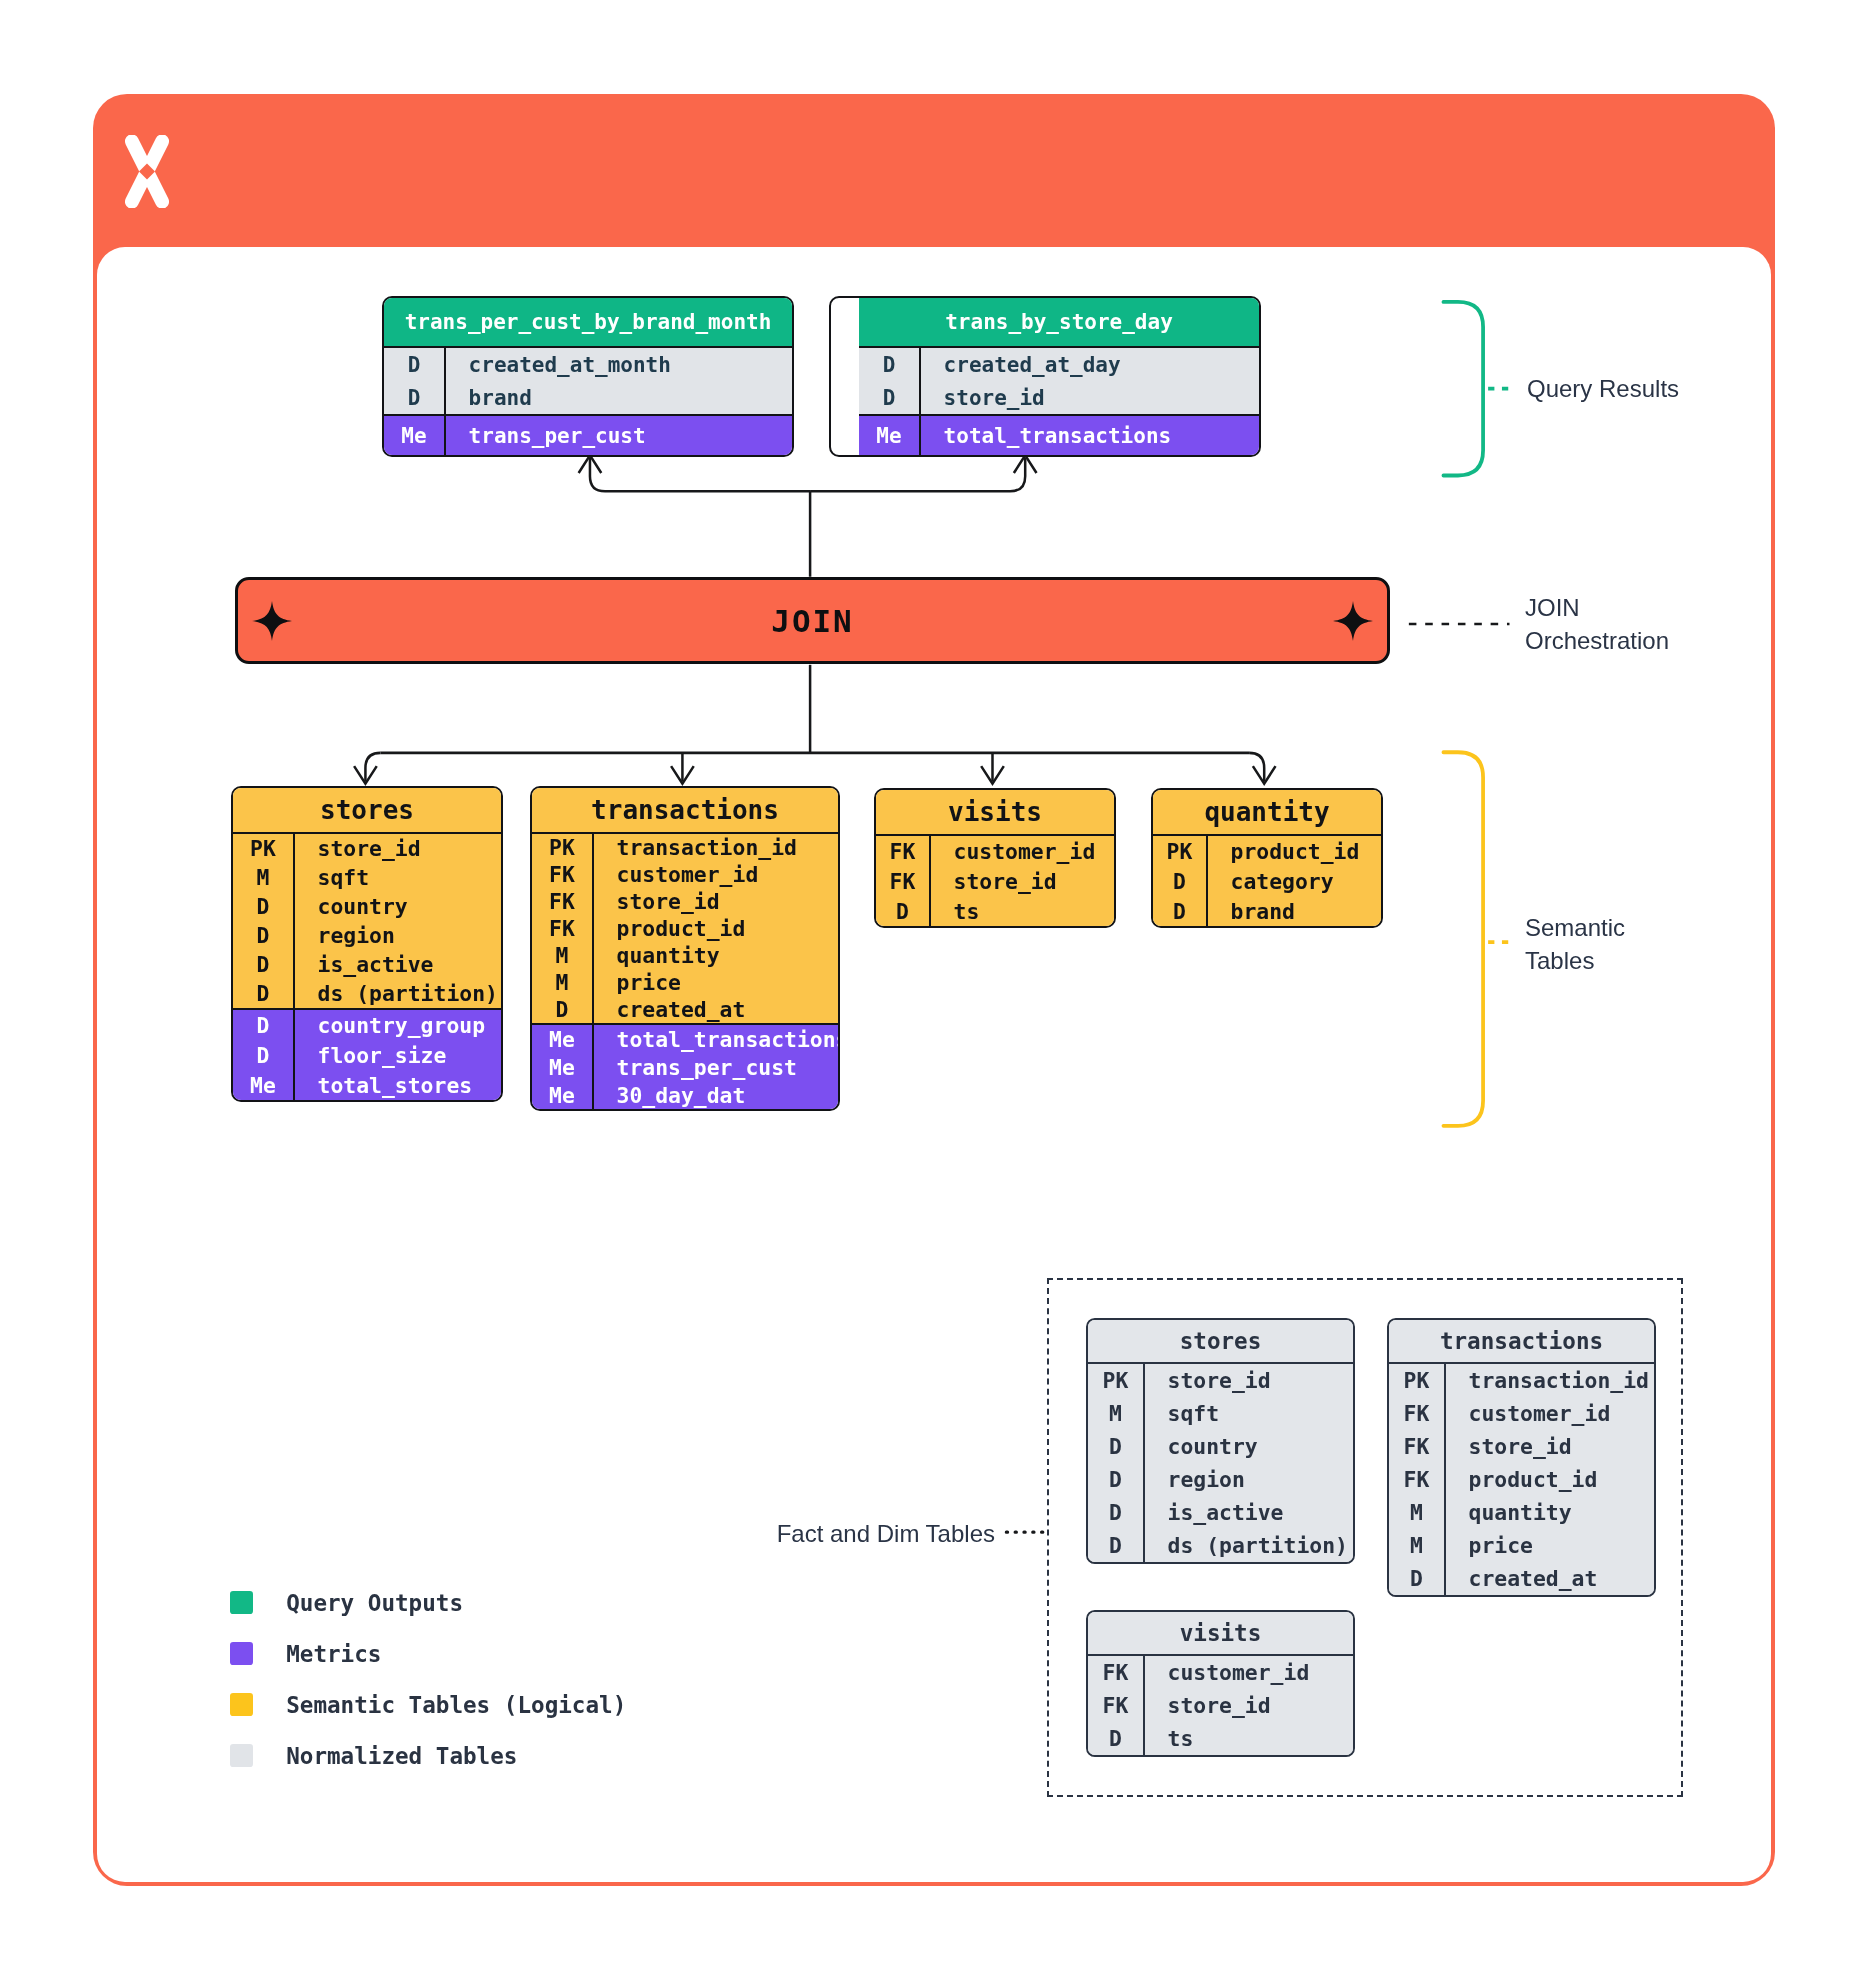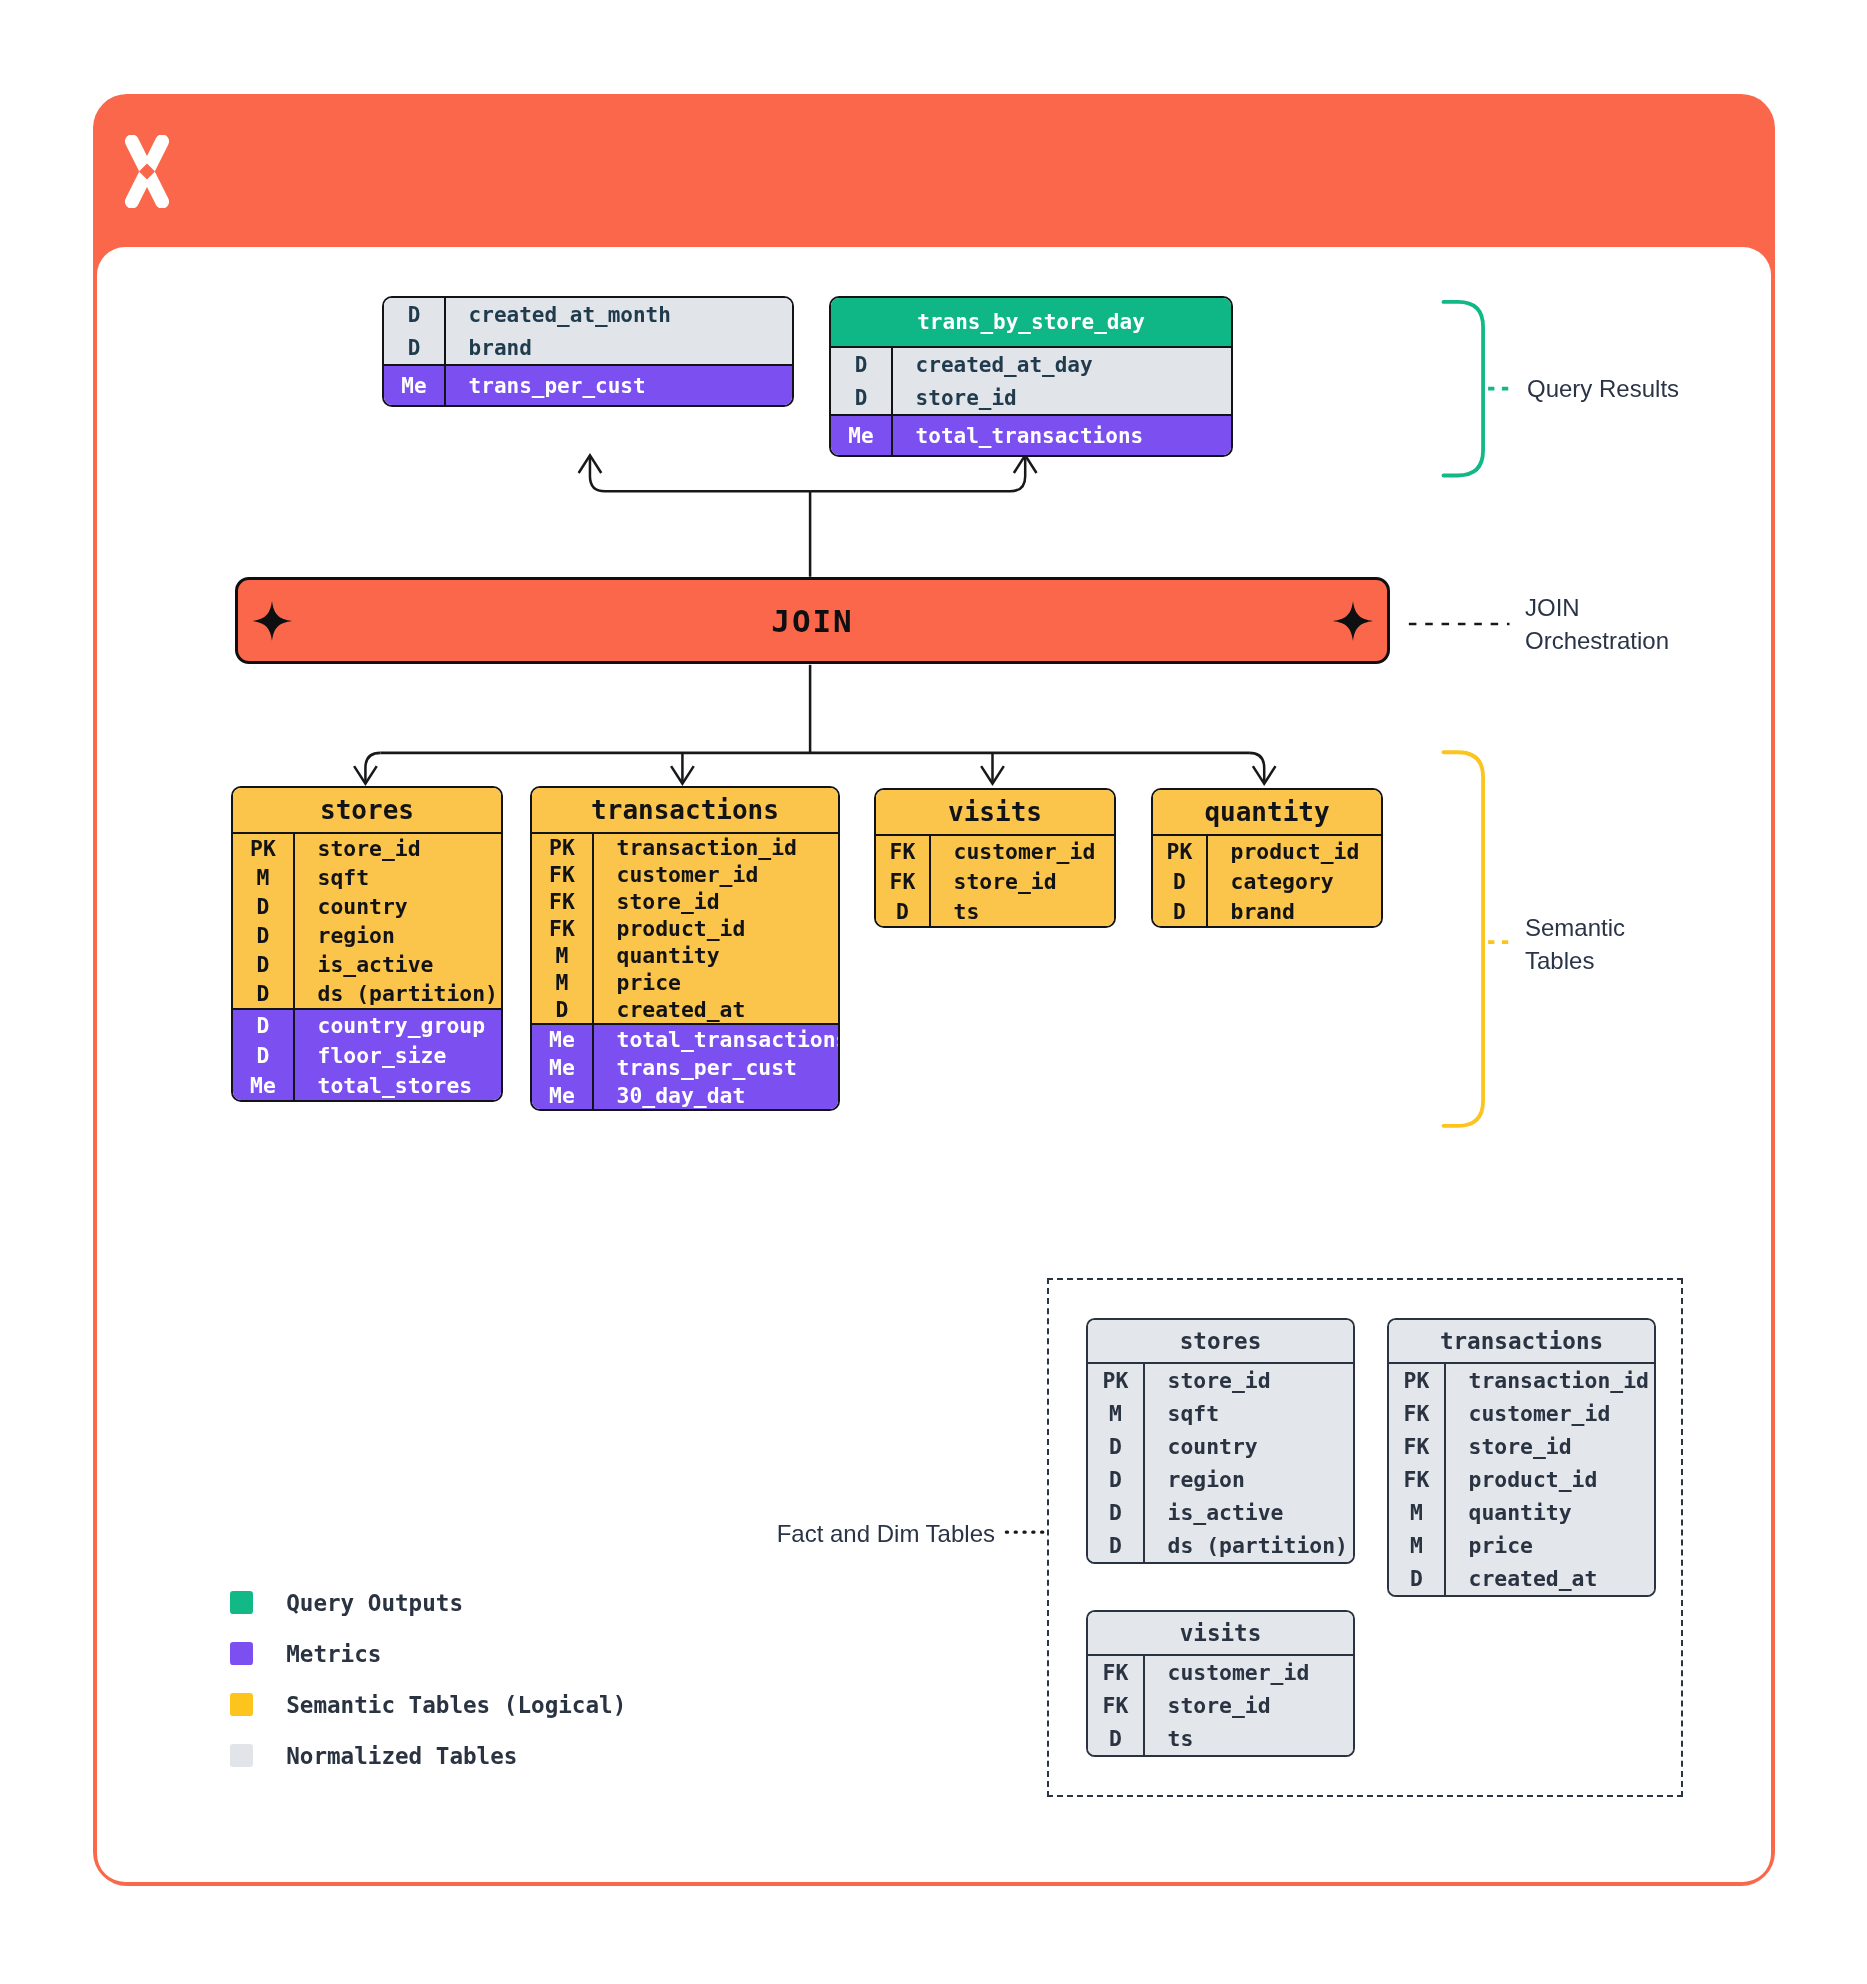--- a/index.html
+++ b/index.html
@@ -109,41 +109,42 @@
 
     <g>
       <path d="M 2295 1196 L 2318 1196 Q 2358 1196 2358 1236 L 2358 1750 Q 2358 1790 2318 1790 L 2295 1790" stroke="#FCC41C" stroke-width="6" fill="none" stroke-linecap="round"></path>
       <path d="M 2366 1498 L 2406 1498" stroke="#FCC41C" stroke-width="6" fill="none" stroke-dasharray="10 12"></path>
     </g>
 
     <path d="M 1600 2436 L 1660 2436" stroke="#17181A" stroke-width="5" fill="none" stroke-dasharray="2 12" stroke-linecap="round"></path>
   </svg>
 
   <div class="tbl qt" style="left:382px;top:296px;width:408px;--hh:48px;--rh:33px;--mh:39px;">
+    <div class="thead">trans_per_cust_by_brand_month</div>
     <div class="tbody">
 
     <div class="trow">
           <span class="tkey">D</span>
           <span class="tname">created_at_month</span>
         </div>
         <div class="trow">
           <span class="tkey">D</span>
           <span class="tname">brand</span>
         </div>
       </div>
     <div class="tbody metrics">
 
     <div class="trow">
           <span class="tkey">Me</span>
           <span class="tname">trans_per_cust</span>
         </div>
       </div>
   </div>
 
-  <div class="tbl qt" style="left:829px;top:296px;width:400px;--hh:48px;--rh:33px;--mh:39px;">
+  <div class="tbl qt" style="left:829px;top:296px;width:400px;padding-left:28px;--hh:48px;--rh:33px;--mh:39px;">
     <div class="thead">trans_by_store_day</div>
     <div class="tbody">
 
     <div class="trow">
           <span class="tkey">D</span>
           <span class="tname">created_at_day</span>
         </div>
         <div class="trow">
           <span class="tkey">D</span>
           <span class="tname">store_id</span>

